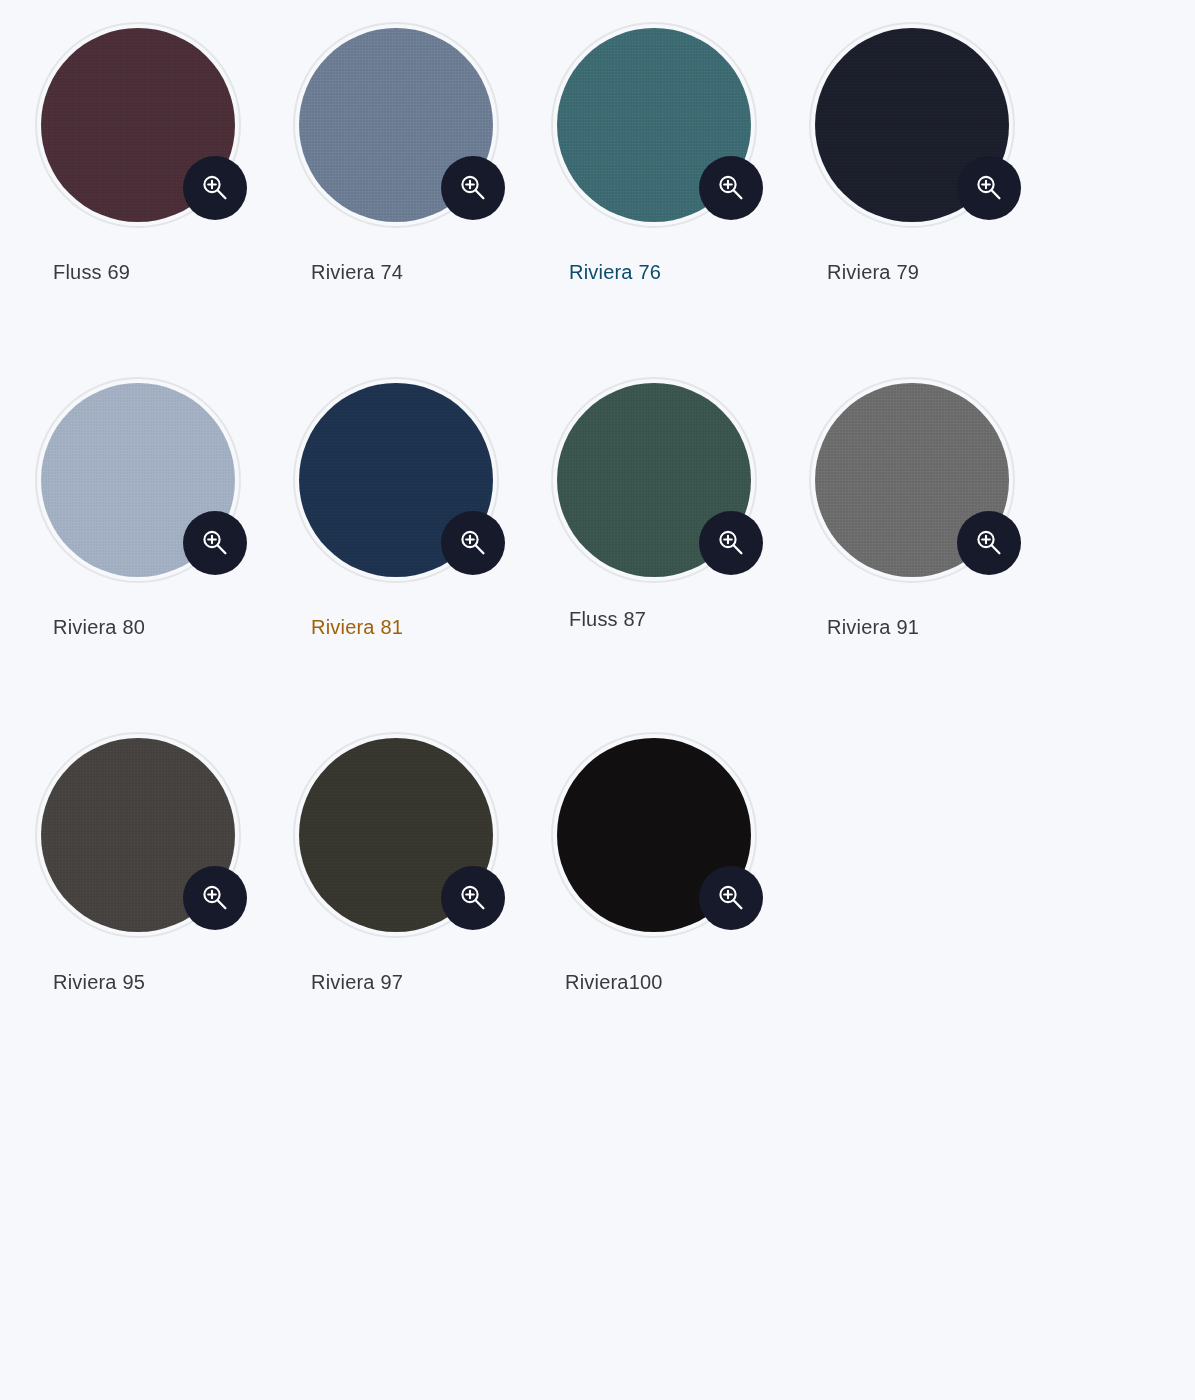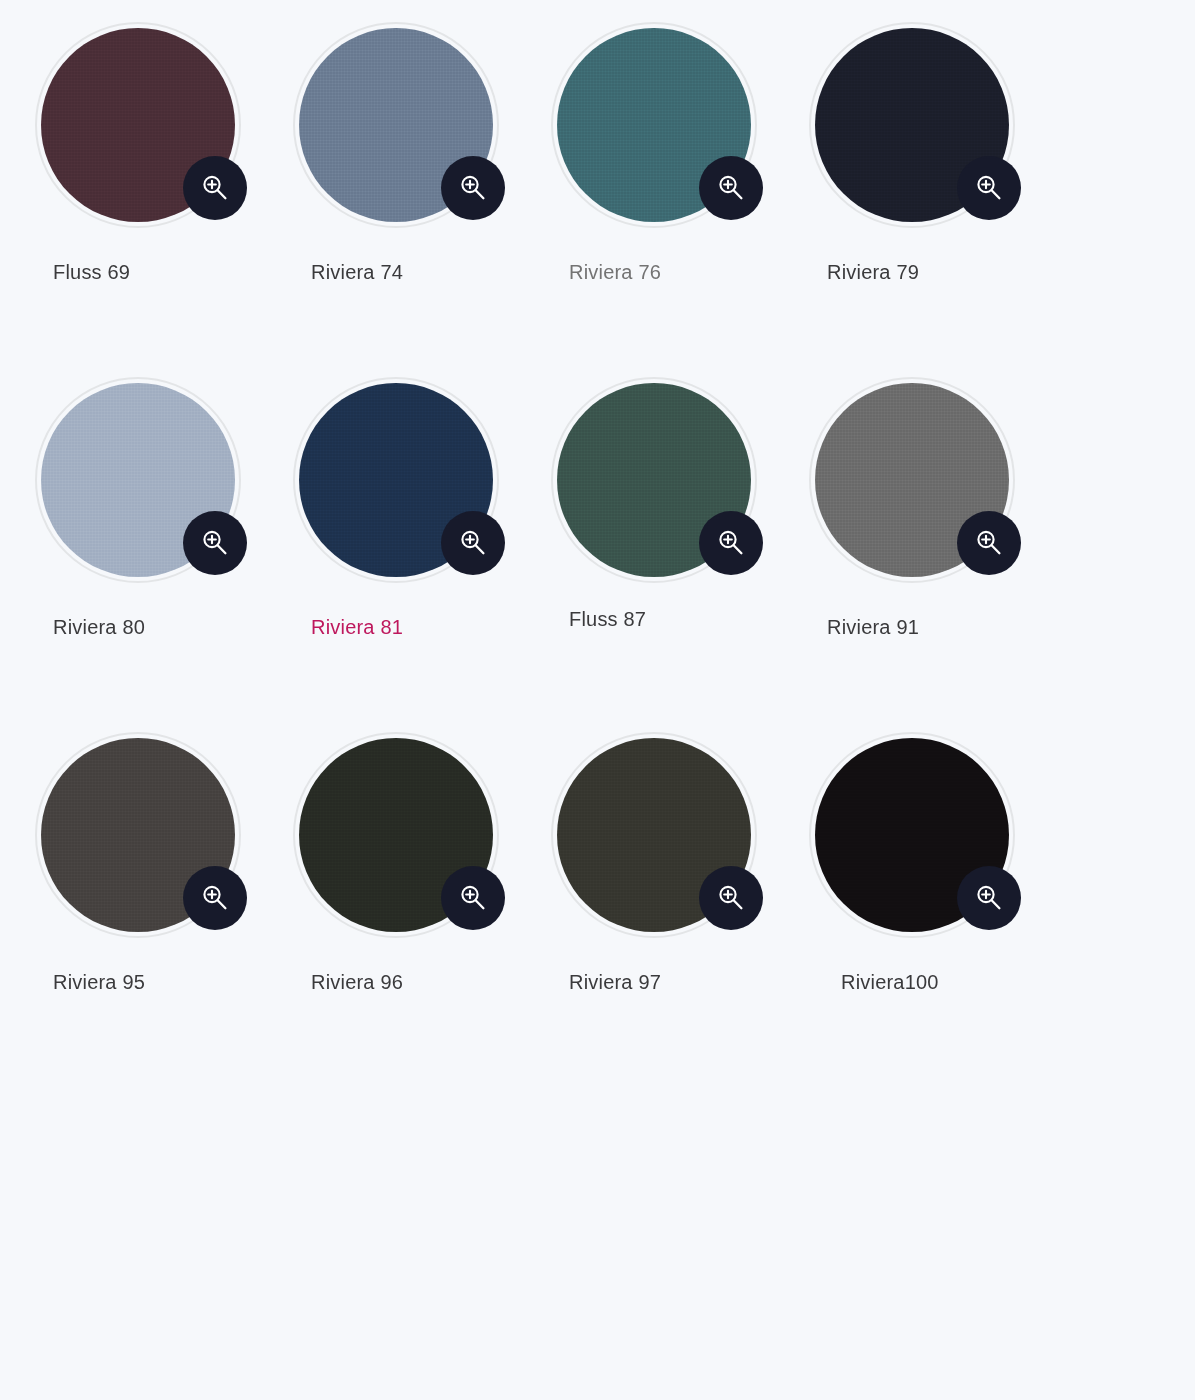--- a/index.html
+++ b/index.html
@@ -92,21 +92,21 @@
     font-size: 20px;
     line-height: 1;
     color: #3a3a3c;
     letter-spacing: 0.2px;
     white-space: nowrap;
     font-weight: 400;
   }
 
   
   .swatch-cell.row-last .swatch-label {
-    margin-left: 32px;
+    margin-left: 14px;
   }
 </style>
 </head>
 <body style="background: rgb(246, 248, 251);">
 
 <main id="swatch-grid">
     <div class="swatch-cell">
     <div class="swatch-ring" style="border-color: rgb(227, 229, 231);">
       <div class="swatch-disc" title="Fluss 69" style="background: rgb(76, 47, 56);"></div>
       <button class="zoom-button" aria-label="zoom" style="background: rgb(23, 26, 43);">
@@ -139,21 +139,21 @@
       <div class="swatch-disc" title="Riviera 76" style="background: rgb(62, 108, 116);"></div>
       <button class="zoom-button" aria-label="zoom" style="background: rgb(23, 26, 43);">
         <svg width="34" height="34" viewBox="0 0 34 34" aria-hidden="true">
           <circle cx="14" cy="13.5" r="7.6" fill="none" stroke="#ffffff" stroke-width="2.1"></circle>
           <line x1="14" y1="9.7" x2="14" y2="17.3" stroke="#ffffff" stroke-width="2.1" stroke-linecap="round"></line>
           <line x1="10.2" y1="13.5" x2="17.8" y2="13.5" stroke="#ffffff" stroke-width="2.1" stroke-linecap="round"></line>
           <line x1="19.6" y1="19.2" x2="27.4" y2="27.2" stroke="#ffffff" stroke-width="2.3" stroke-linecap="round"></line>
         </svg>
       </button>
     </div>
-    <div class="swatch-label" style="color: #737373;">Riviera 76</div>
+    <div class="swatch-label" style="color: #0c4a6e;">Riviera 76</div>
   </div>
     <div class="swatch-cell">
     <div class="swatch-ring" style="border-color: rgb(227, 229, 231);">
       <div class="swatch-disc" title="Riviera 79" style="background: rgb(28, 31, 44);"></div>
       <button class="zoom-button" aria-label="zoom" style="background: rgb(23, 26, 43);">
         <svg width="34" height="34" viewBox="0 0 34 34" aria-hidden="true">
           <circle cx="14" cy="13.5" r="7.6" fill="none" stroke="#ffffff" stroke-width="2.1"></circle>
           <line x1="14" y1="9.7" x2="14" y2="17.3" stroke="#ffffff" stroke-width="2.1" stroke-linecap="round"></line>
           <line x1="10.2" y1="13.5" x2="17.8" y2="13.5" stroke="#ffffff" stroke-width="2.1" stroke-linecap="round"></line>
           <line x1="19.6" y1="19.2" x2="27.4" y2="27.2" stroke="#ffffff" stroke-width="2.3" stroke-linecap="round"></line>
@@ -181,21 +181,21 @@
       <div class="swatch-disc" title="Riviera 81" style="background: rgb(30, 51, 80);"></div>
       <button class="zoom-button" aria-label="zoom" style="background: rgb(23, 26, 43);">
         <svg width="34" height="34" viewBox="0 0 34 34" aria-hidden="true">
           <circle cx="14" cy="13.5" r="7.6" fill="none" stroke="#ffffff" stroke-width="2.1"></circle>
           <line x1="14" y1="9.7" x2="14" y2="17.3" stroke="#ffffff" stroke-width="2.1" stroke-linecap="round"></line>
           <line x1="10.2" y1="13.5" x2="17.8" y2="13.5" stroke="#ffffff" stroke-width="2.1" stroke-linecap="round"></line>
           <line x1="19.6" y1="19.2" x2="27.4" y2="27.2" stroke="#ffffff" stroke-width="2.3" stroke-linecap="round"></line>
         </svg>
       </button>
     </div>
-    <div class="swatch-label" style="color: #be185d;">Riviera 81</div>
+    <div class="swatch-label" style="color: #a16207;">Riviera 81</div>
   </div>
     <div class="swatch-cell">
     <div class="swatch-ring" style="border-color: rgb(227, 229, 231);">
       <div class="swatch-disc" title="Fluss 87" style="background: rgb(59, 86, 78);"></div>
       <button class="zoom-button" aria-label="zoom" style="background: rgb(23, 26, 43);">
         <svg width="34" height="34" viewBox="0 0 34 34" aria-hidden="true">
           <circle cx="14" cy="13.5" r="7.6" fill="none" stroke="#ffffff" stroke-width="2.1"></circle>
           <line x1="14" y1="9.7" x2="14" y2="17.3" stroke="#ffffff" stroke-width="2.1" stroke-linecap="round"></line>
           <line x1="10.2" y1="13.5" x2="17.8" y2="13.5" stroke="#ffffff" stroke-width="2.1" stroke-linecap="round"></line>
           <line x1="19.6" y1="19.2" x2="27.4" y2="27.2" stroke="#ffffff" stroke-width="2.3" stroke-linecap="round"></line>
@@ -227,34 +227,20 @@
           <line x1="14" y1="9.7" x2="14" y2="17.3" stroke="#ffffff" stroke-width="2.1" stroke-linecap="round"></line>
           <line x1="10.2" y1="13.5" x2="17.8" y2="13.5" stroke="#ffffff" stroke-width="2.1" stroke-linecap="round"></line>
           <line x1="19.6" y1="19.2" x2="27.4" y2="27.2" stroke="#ffffff" stroke-width="2.3" stroke-linecap="round"></line>
         </svg>
       </button>
     </div>
     <div class="swatch-label" style="color: rgb(58, 58, 60);">Riviera 95</div>
   </div>
     <div class="swatch-cell">
     <div class="swatch-ring" style="border-color: rgb(227, 229, 231);">
-      <div class="swatch-disc" title="Riviera 96" style="background: rgb(40, 44, 37);"></div>
-      <button class="zoom-button" aria-label="zoom" style="background: rgb(23, 26, 43);">
-        <svg width="34" height="34" viewBox="0 0 34 34" aria-hidden="true">
-          <circle cx="14" cy="13.5" r="7.6" fill="none" stroke="#ffffff" stroke-width="2.1"></circle>
-          <line x1="14" y1="9.7" x2="14" y2="17.3" stroke="#ffffff" stroke-width="2.1" stroke-linecap="round"></line>
-          <line x1="10.2" y1="13.5" x2="17.8" y2="13.5" stroke="#ffffff" stroke-width="2.1" stroke-linecap="round"></line>
-          <line x1="19.6" y1="19.2" x2="27.4" y2="27.2" stroke="#ffffff" stroke-width="2.3" stroke-linecap="round"></line>
-        </svg>
-      </button>
-    </div>
-    <div class="swatch-label" style="color: rgb(58, 58, 60);">Riviera 96</div>
-  </div>
-    <div class="swatch-cell">
-    <div class="swatch-ring" style="border-color: rgb(227, 229, 231);">
       <div class="swatch-disc" title="Riviera 97" style="background: rgb(55, 55, 48);"></div>
       <button class="zoom-button" aria-label="zoom" style="background: rgb(23, 26, 43);">
         <svg width="34" height="34" viewBox="0 0 34 34" aria-hidden="true">
           <circle cx="14" cy="13.5" r="7.6" fill="none" stroke="#ffffff" stroke-width="2.1"></circle>
           <line x1="14" y1="9.7" x2="14" y2="17.3" stroke="#ffffff" stroke-width="2.1" stroke-linecap="round"></line>
           <line x1="10.2" y1="13.5" x2="17.8" y2="13.5" stroke="#ffffff" stroke-width="2.1" stroke-linecap="round"></line>
           <line x1="19.6" y1="19.2" x2="27.4" y2="27.2" stroke="#ffffff" stroke-width="2.3" stroke-linecap="round"></line>
         </svg>
       </button>
     </div>

